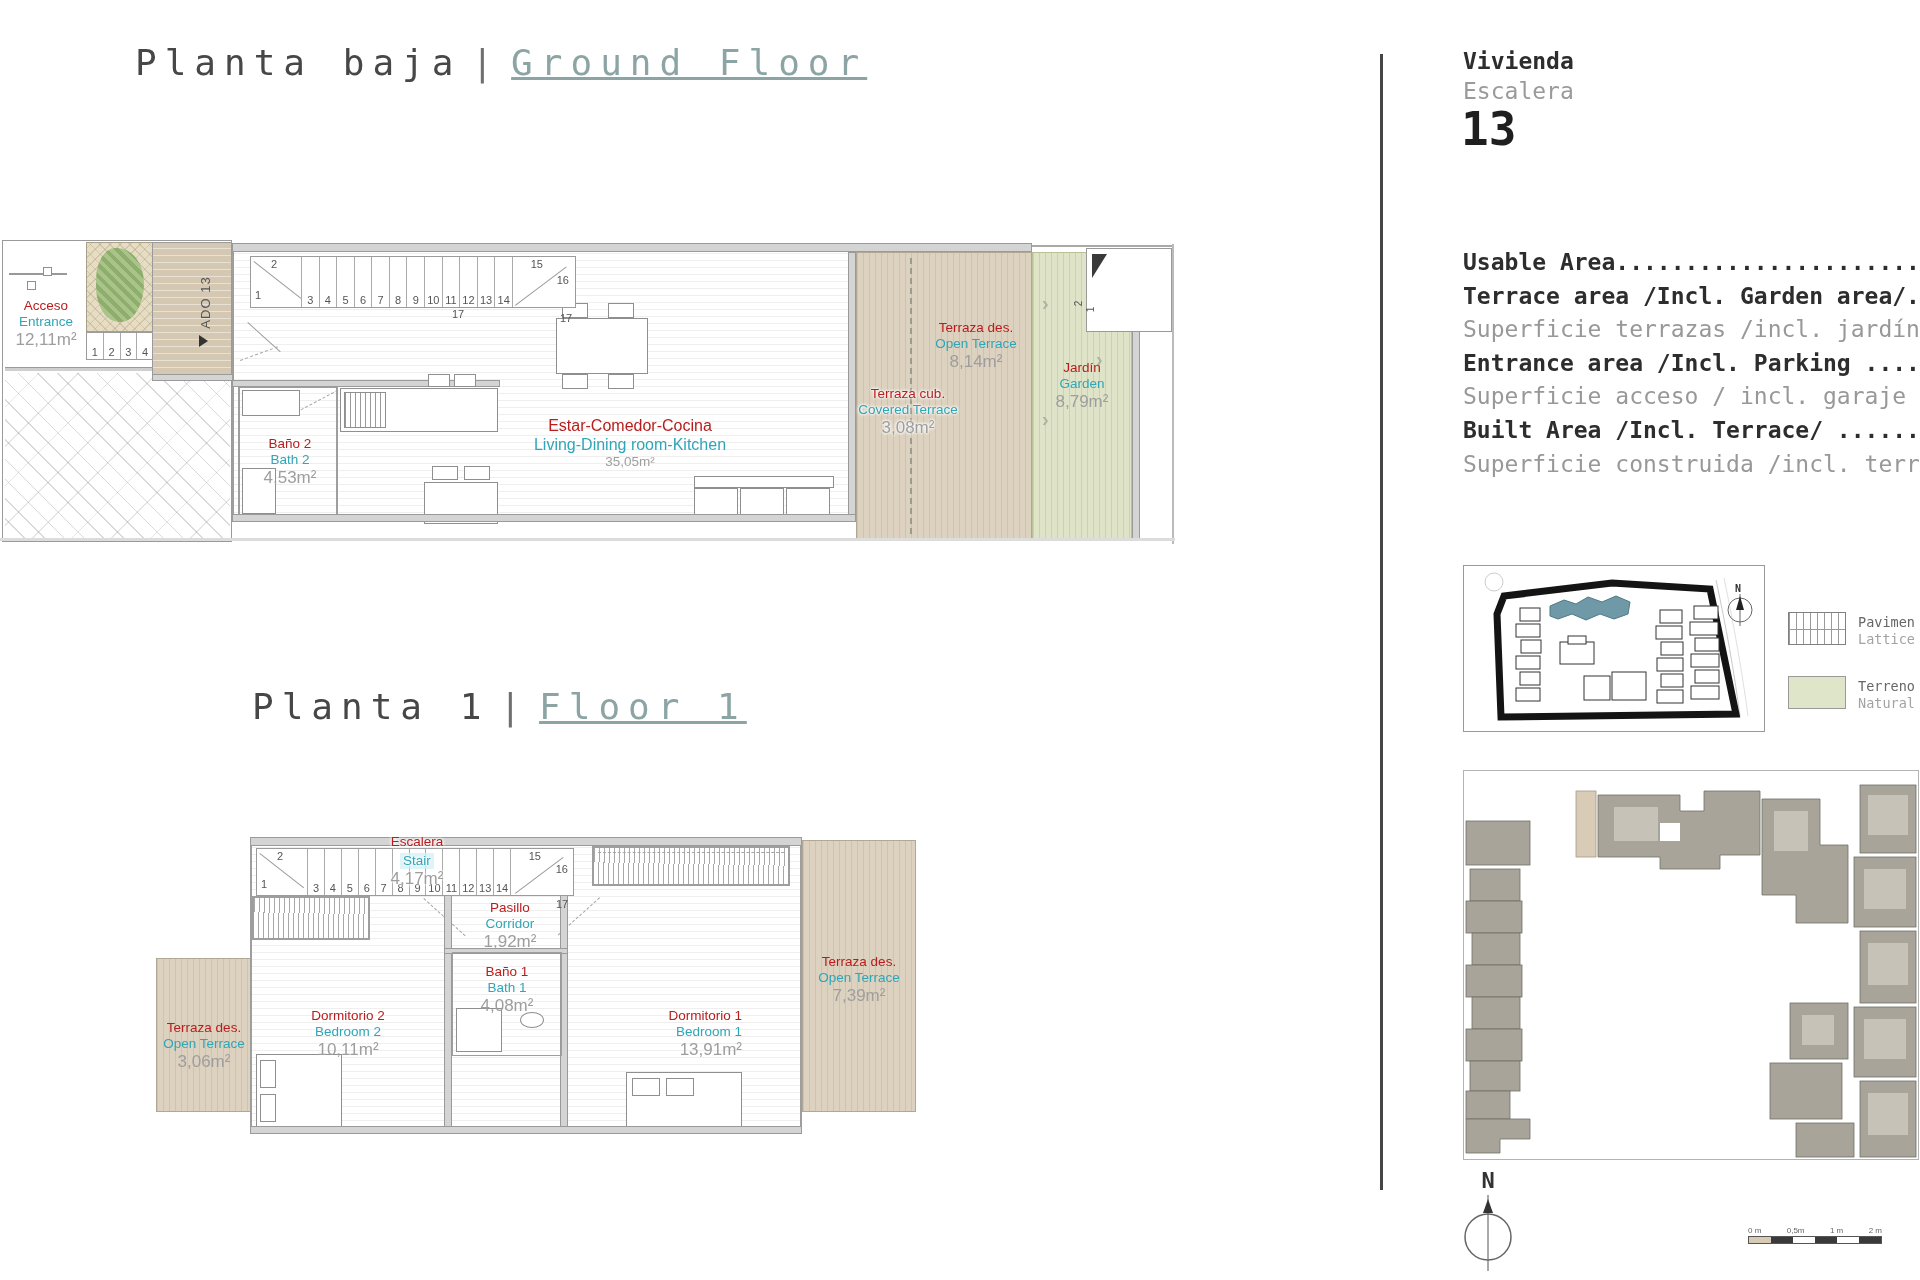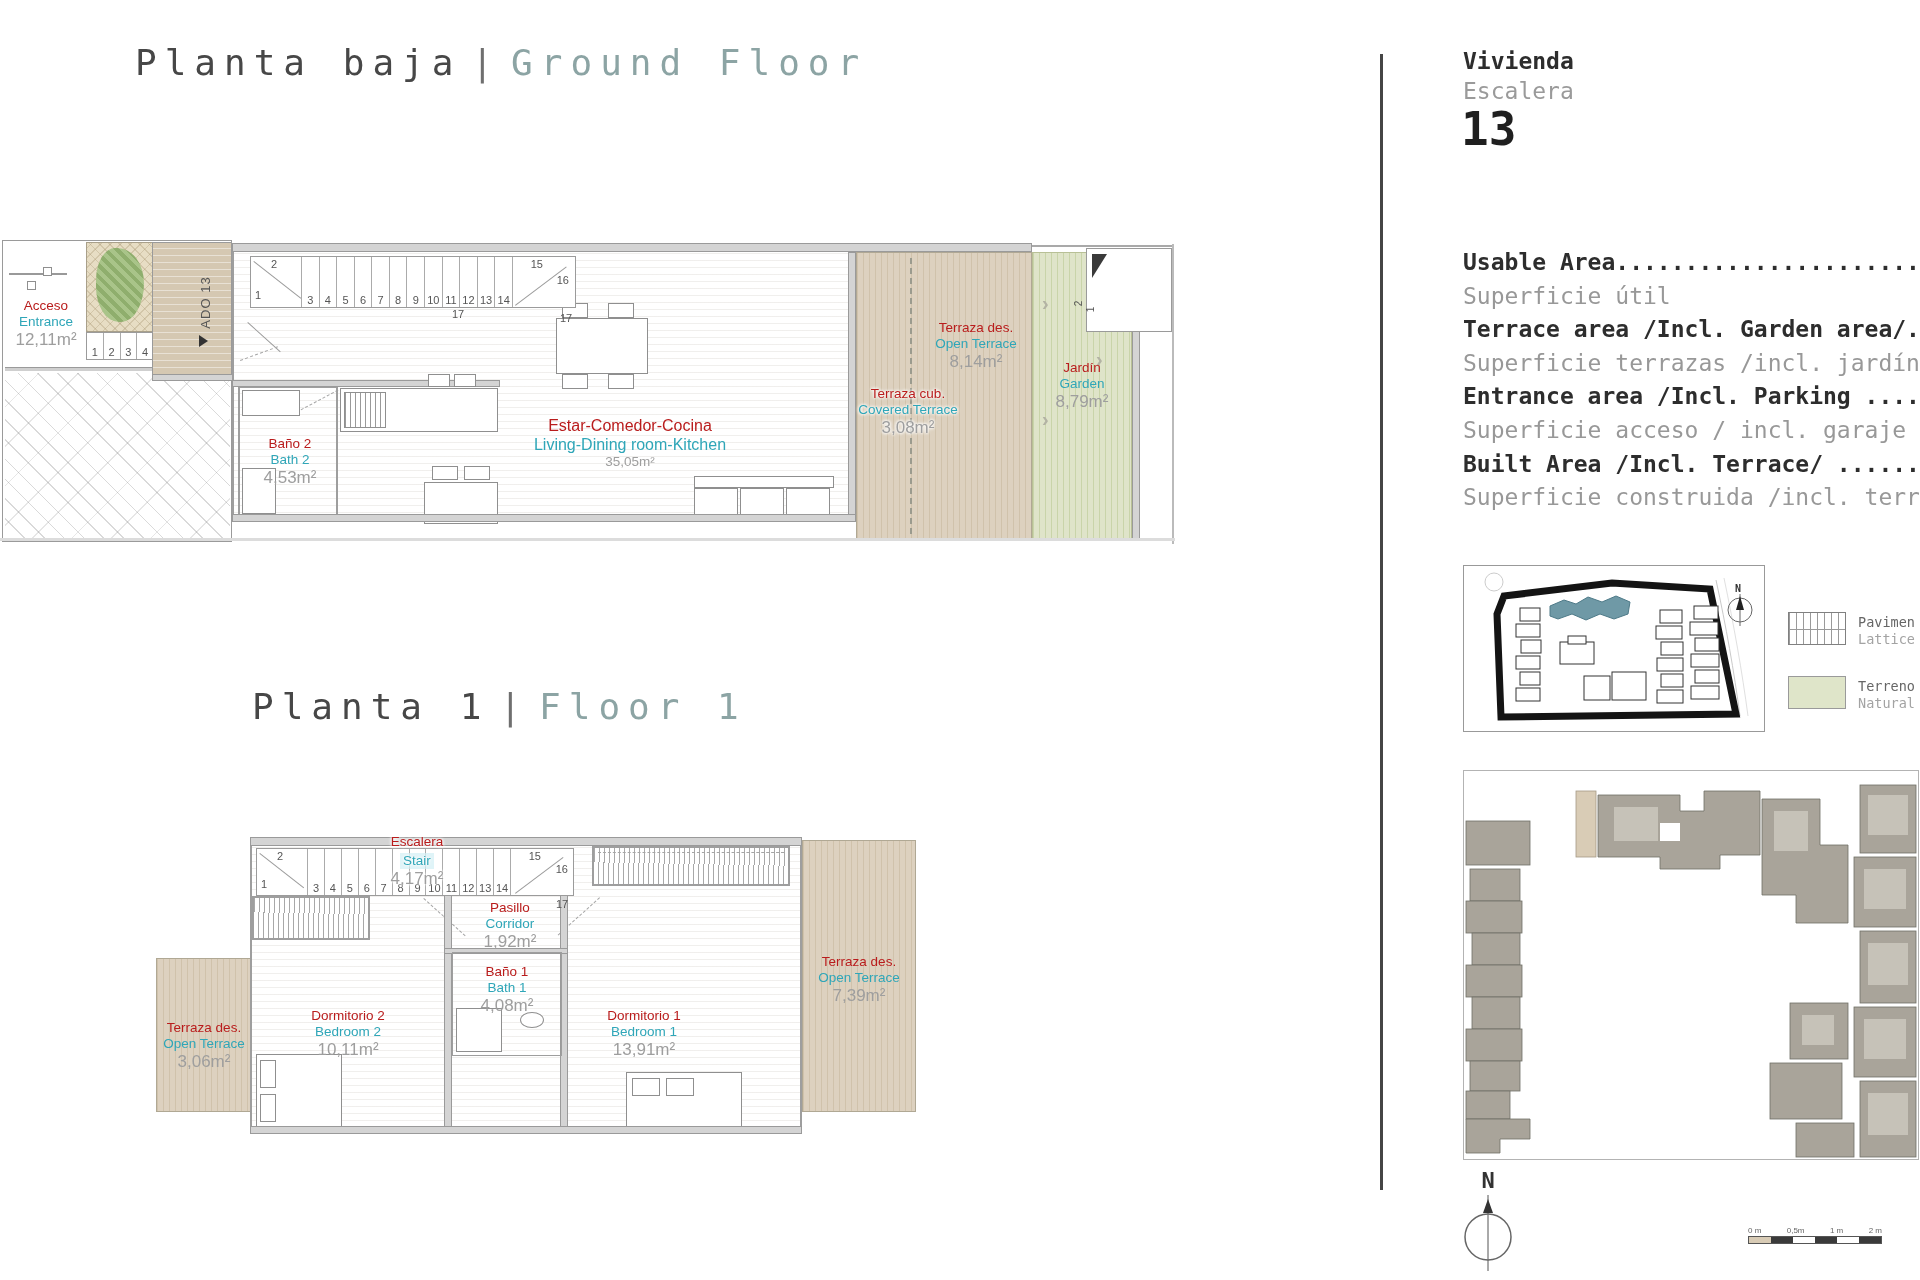--- a/index.html
+++ b/index.html
@@ -6,21 +6,21 @@
   html,body { width:1920px; height:1280px; background:#ffffff; overflow:hidden; }
   .canvas { position:relative; width:1920px; height:1280px; background:#fff;
             font-family:"Liberation Sans", sans-serif; }
   .abs { position:absolute; }
 
   
   .sheet-title { position:absolute; font-family:"DejaVu Sans Mono", monospace;
                  font-size:36px; letter-spacing:8px; white-space:nowrap; }
   .sheet-title .t-es { color:#474747; }
   .sheet-title .t-sep { color:#6f6f6f; padding:0 10px; }
-  .sheet-title .t-en { color:#8ca4a4; }
+  .sheet-title .t-en { color:#8ca4a4;text-decoration:underline; }
 
   
   .rlabel { position:absolute; text-align:center; line-height:1.2; z-index:6; }
   .rlabel .es   { color:#b91c1c; font-size:15px; }
   .rlabel .en   { color:#2fa6b8; font-size:15px; }
   .rlabel .area { color:#9e9e9e; font-size:13px; }
   .rlabel.sm .es, .rlabel.sm .en { font-size:13.5px; }
   .rlabel.sm .area { font-size:17px; }
   .rlabel.lg .es, .rlabel.lg .en { font-size:16px; }
   .rlabel.lg .area { font-size:13.5px; }
@@ -304,21 +304,21 @@
 
     <div class="rlabel sm" style="left:288px;top:178px;width:120px;">
       <div class="es">Dormitorio 2</div>
       <div class="en">Bedroom 2</div>
       <div class="area">10,11m²</div>
     </div>
     <div class="furn" style="left:256px;top:224px;width:86px;height:76px;"></div>
     <div class="furn" style="left:260px;top:230px;width:16px;height:28px;"></div>
     <div class="furn" style="left:260px;top:264px;width:16px;height:28px;"></div>
 
-    <div class="rlabel sm" style="left:582px;top:178px;width:124px;">
+    <div class="rlabel sm" style="left:618px;top:178px;width:124px;text-align:right;">
       <div class="es">Dormitorio 1</div>
       <div class="en">Bedroom 1</div>
       <div class="area">13,91m²</div>
     </div>
     <div class="furn" style="left:626px;top:242px;width:116px;height:58px;"></div>
     <div class="furn" style="left:632px;top:248px;width:28px;height:18px;"></div>
     <div class="furn" style="left:666px;top:248px;width:28px;height:18px;"></div>
 
     <div class="wall" style="left:250px;top:296px;width:552px;height:8px;"></div>
 
@@ -331,21 +331,20 @@
   </div>
 
   <div class="divider"></div>
 
   <div class="viv-es">Vivienda</div>
   <div class="viv-en">Escalera</div>
   <div class="viv-no">13</div>
 
   <div class="specs">
     <div class="b">Usable Area..............................</div>
-    <div class="l">Superficie útil</div>
     <div class="b">Terrace area /Incl. Garden area/.........</div>
     <div class="l">Superficie terrazas /incl. jardín/</div>
     <div class="b">Entrance area /Incl. Parking ............</div>
     <div class="l">Superficie acceso / incl. garaje</div>
     <div class="b">Built Area /Incl. Terrace/ ..............</div>
     <div class="l">Superficie construida /incl. terraza/</div>
   </div>
 
   <div class="minimap">
     <svg width="300" height="165" viewBox="0 0 300 165">

